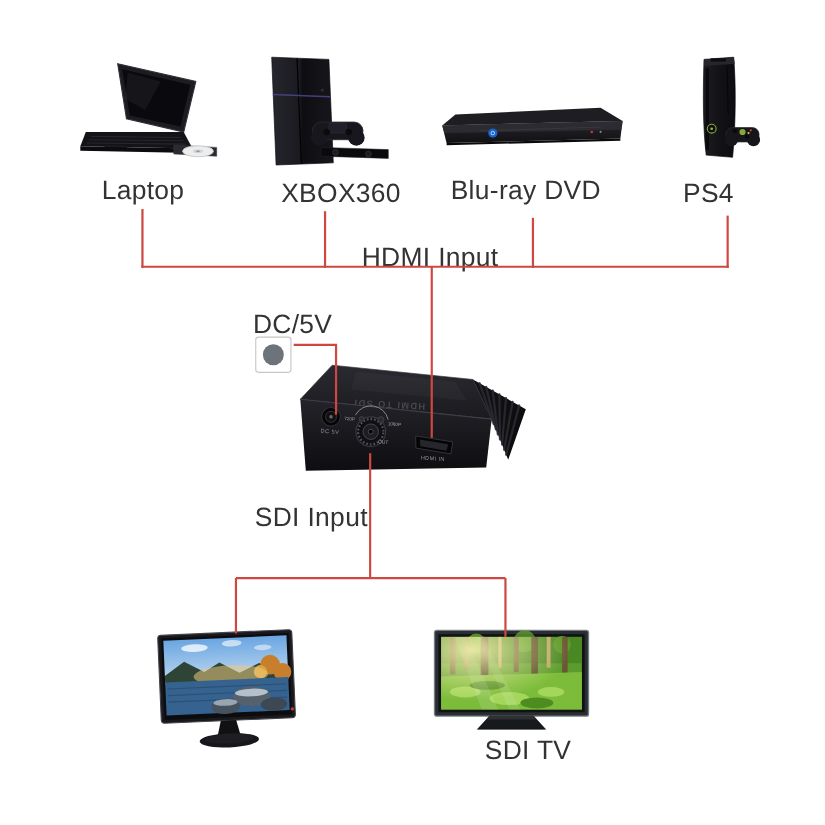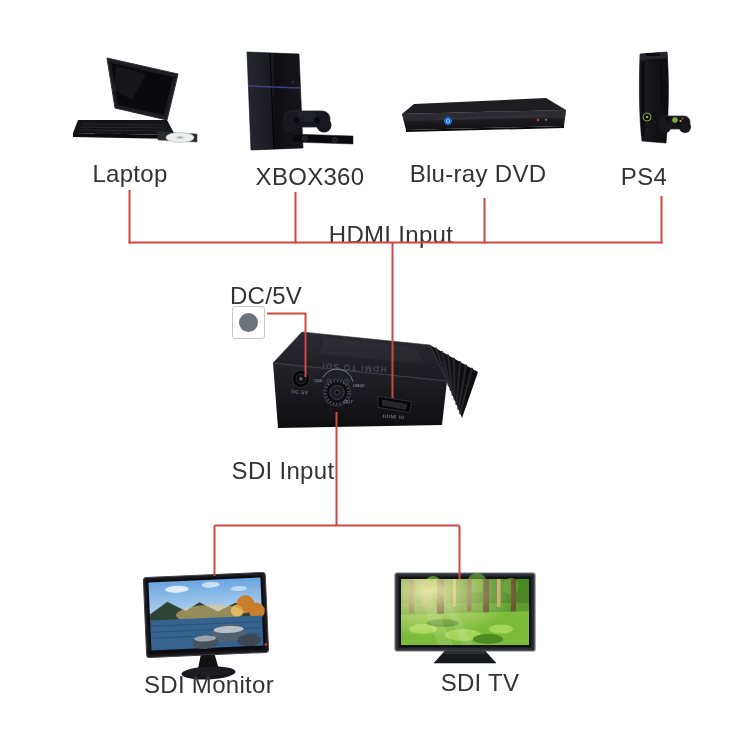--- a/index.html
+++ b/index.html
@@ -300,16 +300,15 @@
 
   <div class="lbl" style="left:130px;top:160px">Laptop</div>
   <div class="lbl" style="left:310px;top:163px">XBOX360</div>
   <div class="lbl" style="left:478px;top:160px">Blu-ray DVD</div>
   <div class="lbl" style="left:644px;top:163px">PS4</div>
 
   <div class="lbl" style="left:391px;top:221px">HDMI Input</div>
   <div class="lbl" style="left:266px;top:282px">DC/5V</div>
   <div class="lbl" style="left:283px;top:457px">SDI Input</div>
 
-  <div class="lbl" style="left:209px;top:671px">SDI Monitor</div>
   <div class="lbl" style="left:480px;top:669px">SDI TV</div>
 
 </div>
 
 </body></html>

